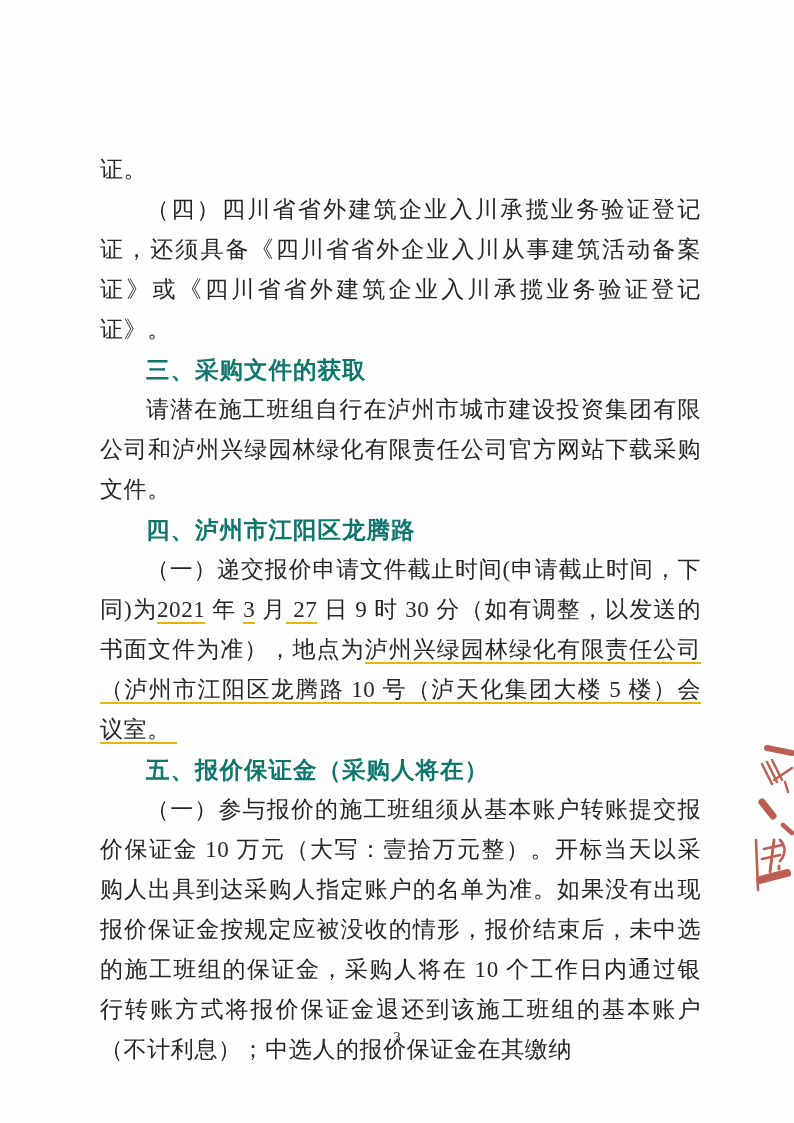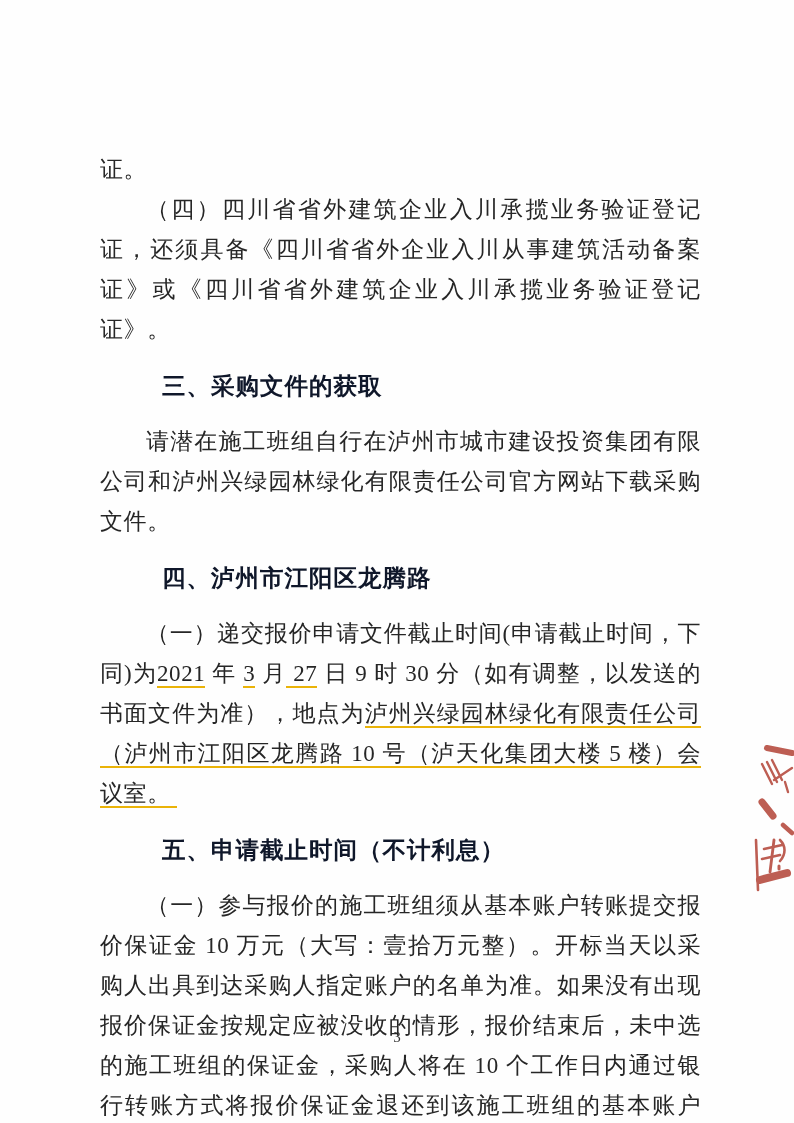--- a/index.html
+++ b/index.html
@@ -27,28 +27,28 @@
     font-size: 23px;
     line-height: 40px;
     text-align: justify;
     text-indent: 46px;
     letter-spacing: 0.6px;
   }
   .para.no-indent {
     text-indent: 0;
   }
   .heading {
-    margin: 16px;
+    margin: 0;
     font-size: 23.5px;
     line-height: 40px;
     font-family: "Liberation Sans", "DejaVu Sans", sans-serif;
     font-weight: 700;
     text-indent: 46px;
     letter-spacing: 1px;
-    color: #0f172a;
+    color: #0f766e;
   }
   .u {
     border-bottom: 2px solid #eab308;
   }
   .footer {
     position: absolute;
     top: 1029px;
     left: 0;
     width: 100%;
     text-align: center;
@@ -77,21 +77,21 @@
 
     <div class="heading">三、采购文件的获取</div>
 
     <p class="para"><span>请潜在施工班组自行在泸州市城市建设投资集团有限公司和泸州兴绿园林绿化有限责任公司官方网站下载采购文件。</span></p>
 
     <div class="heading">四、泸州市江阳区龙腾路</div>
 
     <p class="para"><span>（一）递交报价申请文件截止时间(申请截止时间，下同)为</span><span class="u">2021</span><span> 年 </span><span class="u">3</span><span> 月</span><span class="u"> 27</span><span> 日 9 时 30 分（如有调整，以发送的书面文件为准），地点为</span><span class="u">泸州兴绿园林绿化有限责任公司（泸州市江阳区龙腾路 10 号（泸天化集团大楼 5 楼）会议室。&nbsp;</span></p>
 
 
-    <div class="heading">五、申请截止时间（不计利息）</div>
+    <div class="heading">五、报价保证金（采购人将在）</div>
 
     <p class="para"><span>（一）参与报价的施工班组须从基本账户转账提交报价保证金 10 万元（大写：壹拾万元整）。开标当天以采购人出具到达采购人指定账户的名单为准。如果没有出现报价保证金按规定应被没收的情形，报价结束后，未中选的施工班组的保证金，采购人将在 10 个工作日内通过银行转账方式将报价保证金退还到该施工班组的基本账户（不计利息）；中选人的报价保证金在其缴纳</span></p>
 
   </div>
 
   <div class="footer">3</div>
 
   <svg class="stamp" viewBox="0 0 42 180" xmlns="http://www.w3.org/2000/svg">
     <g stroke="#b5483c" fill="none" stroke-linecap="round" opacity="0.88">
 

